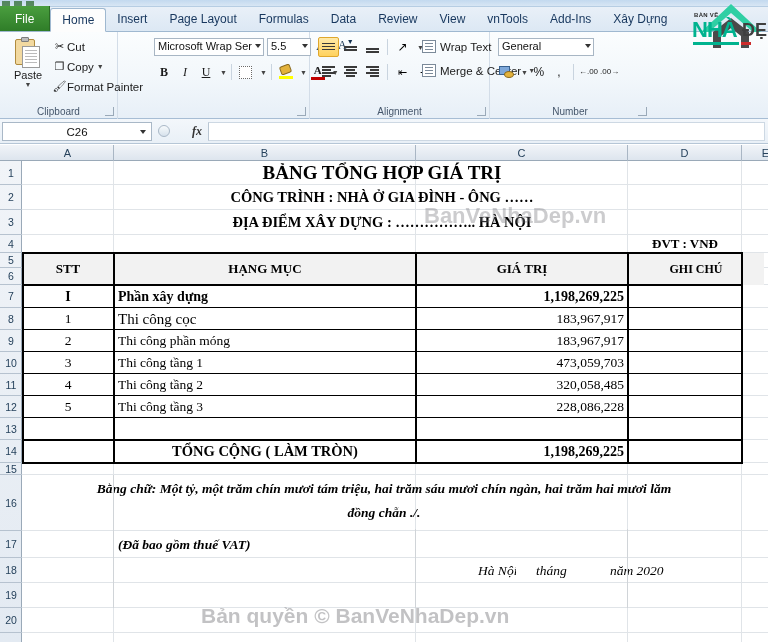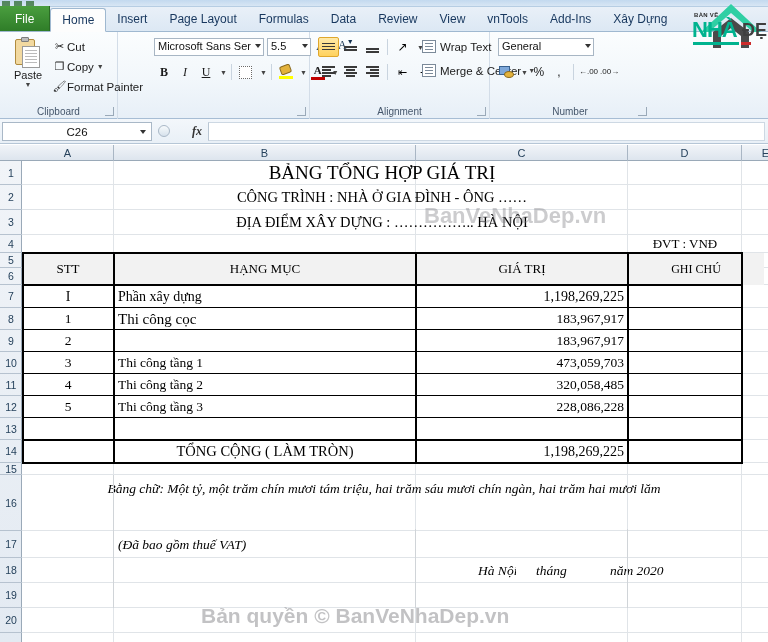--- a/index.html
+++ b/index.html
@@ -261,21 +261,21 @@
     position: absolute;
     font-family: "Liberation Serif", serif;
     color: #000;
     display: flex; align-items: center;
     overflow: hidden; white-space: nowrap;
     cursor: default;
   }
   .c-center { justify-content: center; text-align:center; }
   .c-right  { justify-content: flex-end; padding-right: 4px; }
   .c-left   { justify-content: flex-start; padding-left: 4px; }
-  .bold { font-weight: normal; }
+  .bold { font-weight: bold; }
   .ital { font-style: italic; }
   .hdrfill { background: #f2f2f2; }
 
   .boxline { position:absolute; background:#000; }
 
   
   .wm {
     position: absolute; pointer-events: none;
     font-family: "Liberation Sans", sans-serif;
     color: rgba(120,120,125,0.38);
@@ -348,21 +348,21 @@
         <span class="gi">🖌</span>
         <span>Format Painter</span>
       </div>
 
       <div class="grouplabel">Clipboard</div>
       <div class="dialoglauncher"></div>
     </div>
 
     <div class="group" id="g-font">
       <div class="fontname">
-        <span>Microsoft Sans Ser</span>
+        <span>Microsoft Wrap Ser</span>
         <span class="fldcaret"></span>
       </div>
       <div class="fontsize">
         <span>5.5</span>
         <span class="fldcaret"></span>
       </div>
       <div class="growfont">
         <span style="font-family:'Liberation Serif',serif;">A</span><span class="sup">▲</span>
       </div>
       <div class="shrinkfont">
@@ -604,20 +604,21 @@
       <div class="cell c-left bold" style="left:92px; top:124px; width:302px; height:23px; font-size:14px;">Phần xây dựng</div>
       <div class="cell c-right bold" style="left:394px; top:124px; width:212px; height:23px; font-size:14px;">1,198,269,225</div>
       <div class="cell c-center" style="left:606px; top:124px; width:114px; height:23px; font-size:13px;"></div>
 
       <div class="cell c-center" style="left:0px; top:147px; width:92px; height:22px; font-size:13.5px;">1</div>
       <div class="cell c-left" style="left:92px; top:147px; width:302px; height:22px; font-size:15px;">Thi công cọc</div>
       <div class="cell c-right" style="left:394px; top:147px; width:212px; height:22px; font-size:13.5px;">183,967,917</div>
       <div class="cell c-center" style="left:606px; top:147px; width:114px; height:22px;"></div>
 
       <div class="cell c-center" style="left:0px; top:169px; width:92px; height:22px; font-size:13.5px;">2</div>
+      <div class="cell c-left" style="left:92px; top:169px; width:302px; height:22px; font-size:13.5px;">Thi công phần móng</div>
       <div class="cell c-right" style="left:394px; top:169px; width:212px; height:22px; font-size:13.5px;">183,967,917</div>
       <div class="cell c-center" style="left:606px; top:169px; width:114px; height:22px;"></div>
 
       <div class="cell c-center" style="left:0px; top:191px; width:92px; height:22px; font-size:13.5px;">3</div>
       <div class="cell c-left" style="left:92px; top:191px; width:302px; height:22px; font-size:13.5px;">Thi công tầng 1</div>
       <div class="cell c-right" style="left:394px; top:191px; width:212px; height:22px; font-size:13.5px;">473,059,703</div>
       <div class="cell c-center" style="left:606px; top:191px; width:114px; height:22px;"></div>
 
       <div class="cell c-center" style="left:0px; top:213px; width:92px; height:22px; font-size:13.5px;">4</div>
       <div class="cell c-left" style="left:92px; top:213px; width:302px; height:22px; font-size:13.5px;">Thi công tầng 2</div>
@@ -626,20 +627,21 @@
 
       <div class="cell c-center" style="left:0px; top:235px; width:92px; height:22px; font-size:13.5px;">5</div>
       <div class="cell c-left" style="left:92px; top:235px; width:302px; height:22px; font-size:13.5px;">Thi công tầng 3</div>
       <div class="cell c-right" style="left:394px; top:235px; width:212px; height:22px; font-size:13.5px;">228,086,228</div>
       <div class="cell c-center" style="left:606px; top:235px; width:114px; height:22px;"></div>
 
       <div class="cell c-center bold" style="left:92px; top:279px; width:302px; height:23px; font-size:14.5px;">TỔNG CỘNG ( LÀM TRÒN)</div>
       <div class="cell c-right bold" style="left:394px; top:279px; width:212px; height:23px; font-size:14px;">1,198,269,225</div>
 
       <div class="cell c-center bold ital" style="left:4px; top:316px; width:716px; height:24px; font-size:13.5px;">Bằng chữ: Một tỷ, một trăm chín mươi tám triệu, hai trăm sáu mươi chín ngàn, hai trăm hai mươi lăm</div>
+      <div class="cell c-center bold ital" style="left:4px; top:340px; width:716px; height:24px; font-size:13.5px;">đồng chẵn ./.</div>
 
       <div class="cell c-left bold ital" style="left:92px; top:370px; width:302px; height:27px; font-size:13.5px;">(Đã bao gồm thuế VAT)</div>
 
       <div class="cell c-left ital" style="left:394px; top:397px; width:100px; height:25px; font-size:13.5px; padding-left:62px;">Hà Nội, ngày</div>
       <div class="cell c-left ital" style="left:506px; top:397px; width:70px; height:25px; font-size:13.5px; padding-left:8px;">tháng</div>
       <div class="cell c-left ital" style="left:580px; top:397px; width:110px; height:25px; font-size:13.5px; padding-left:8px;">năm 2020</div>
 
       <div class="boxline" style="left:0px; top:91px; width:720px; height:1.6px;"></div>
 
       <div class="boxline" style="left:0px; top:123px; width:720px; height:1.6px;"></div>

